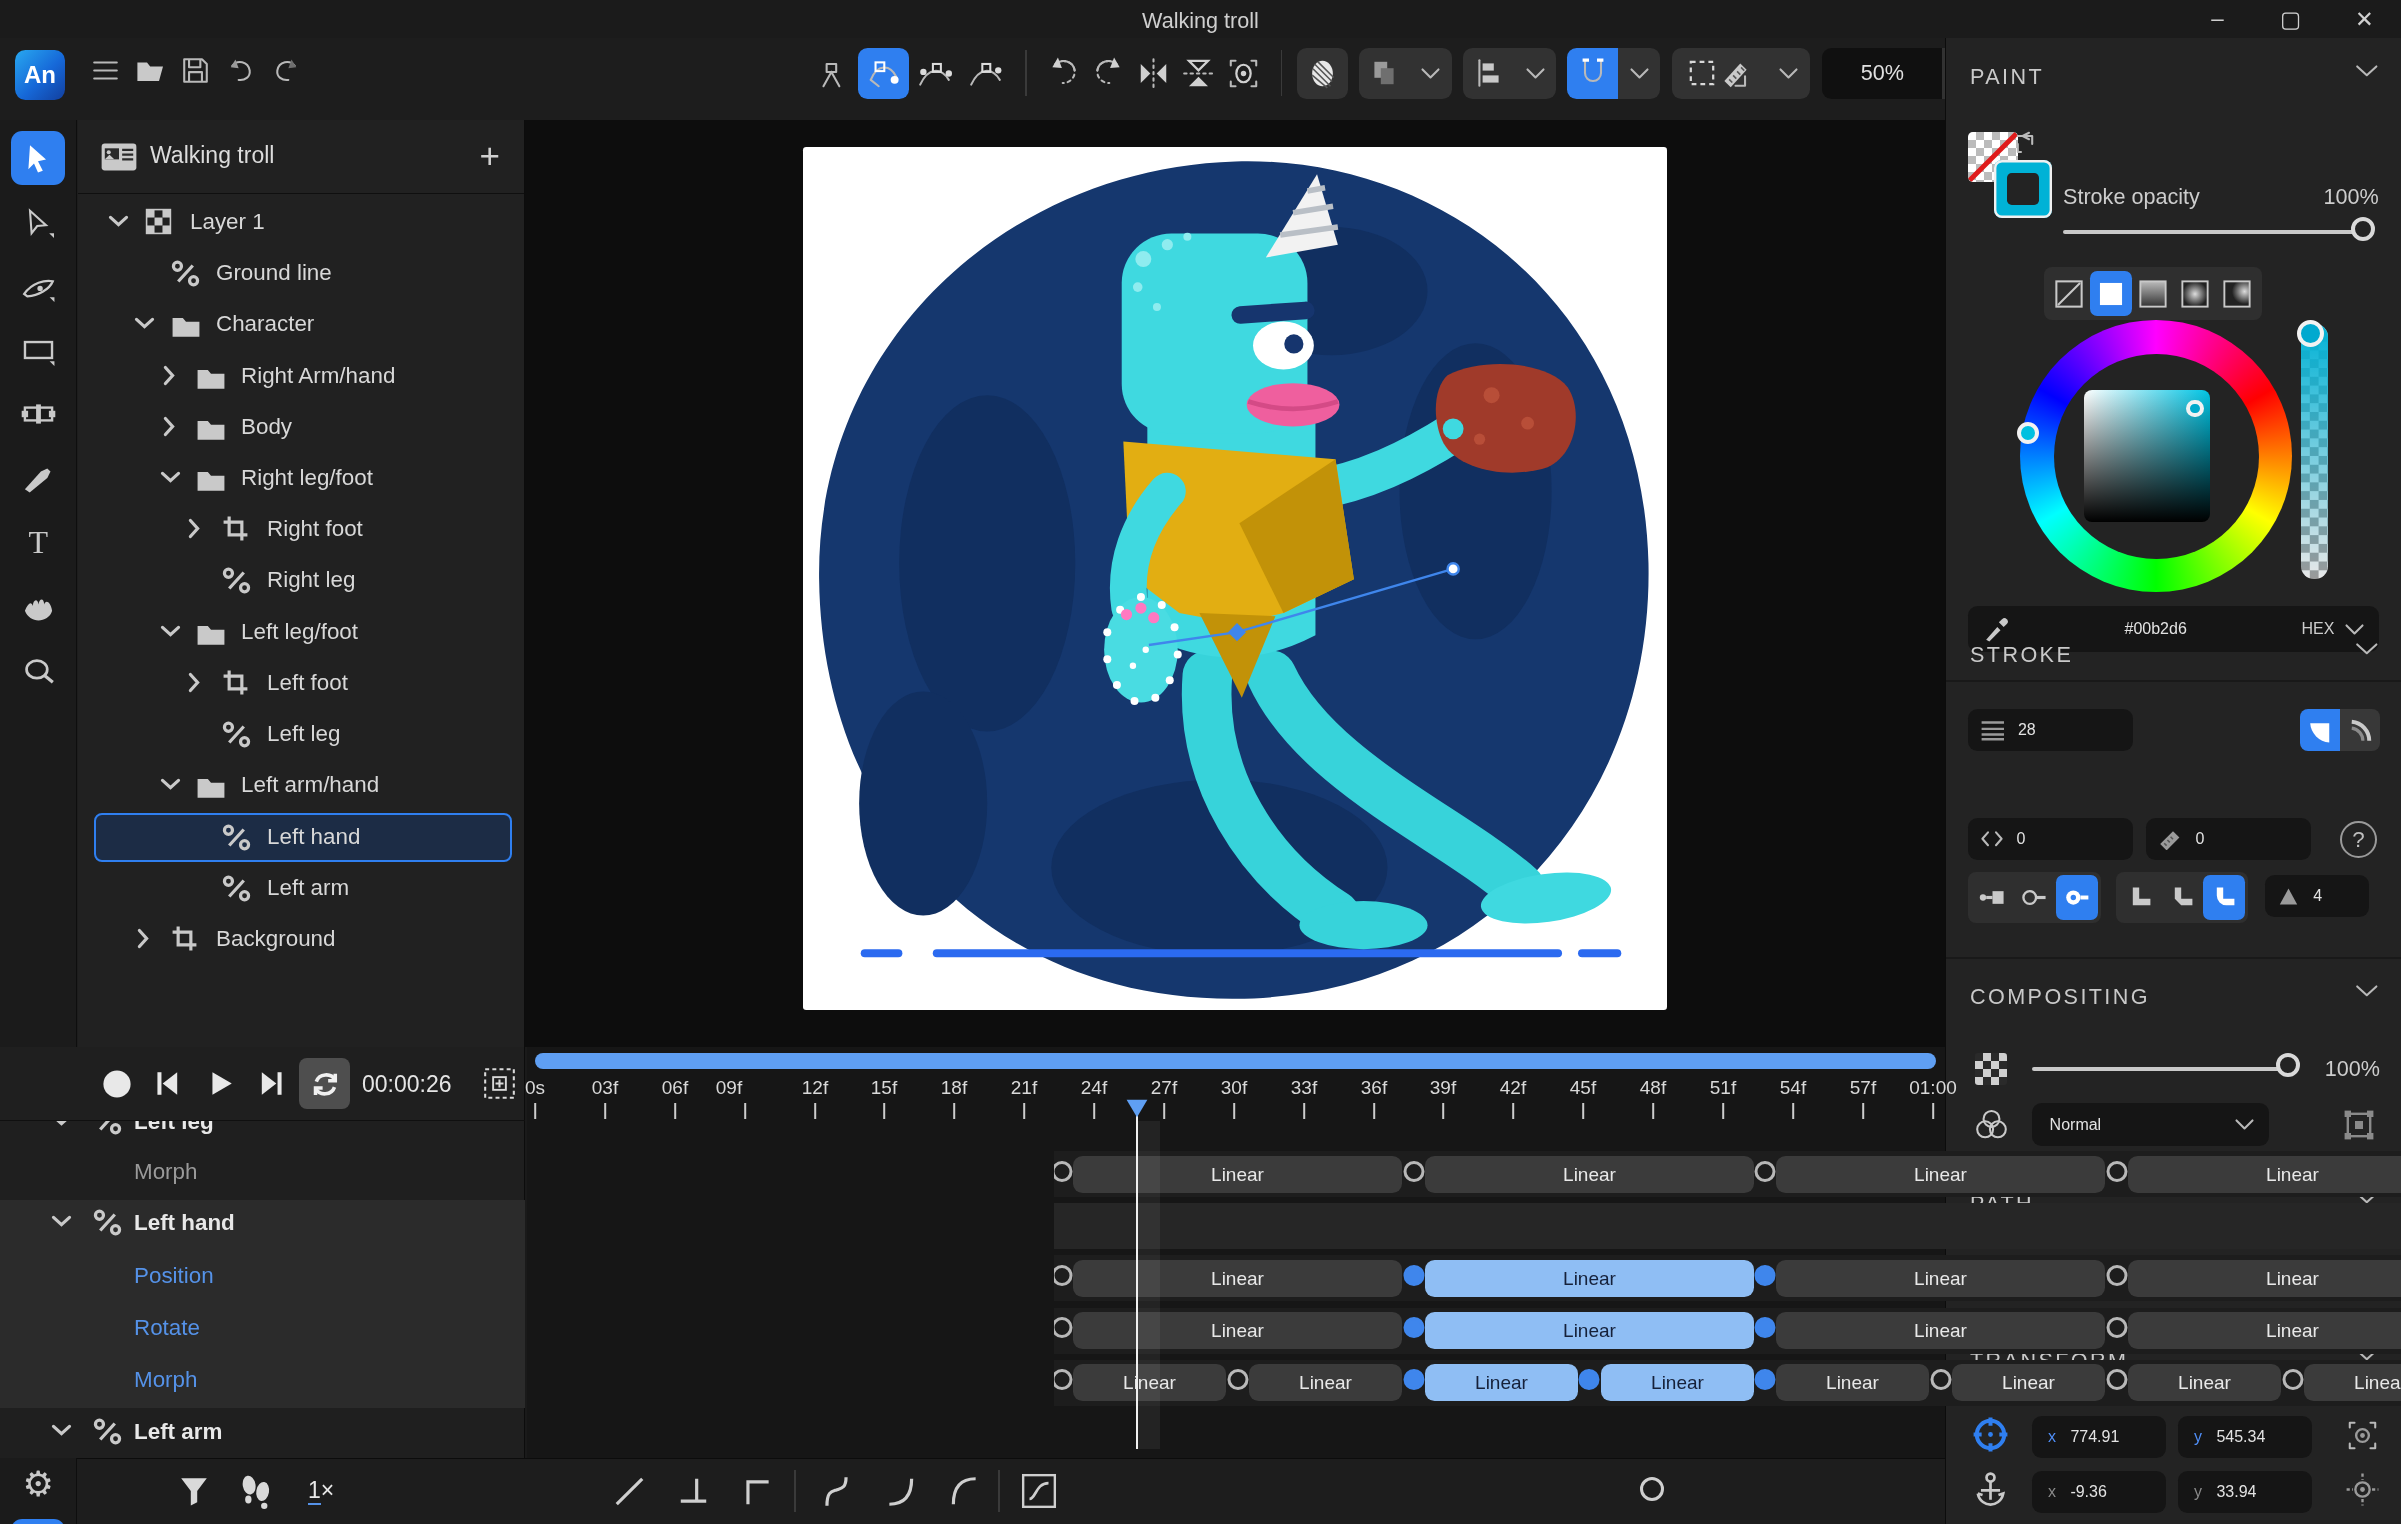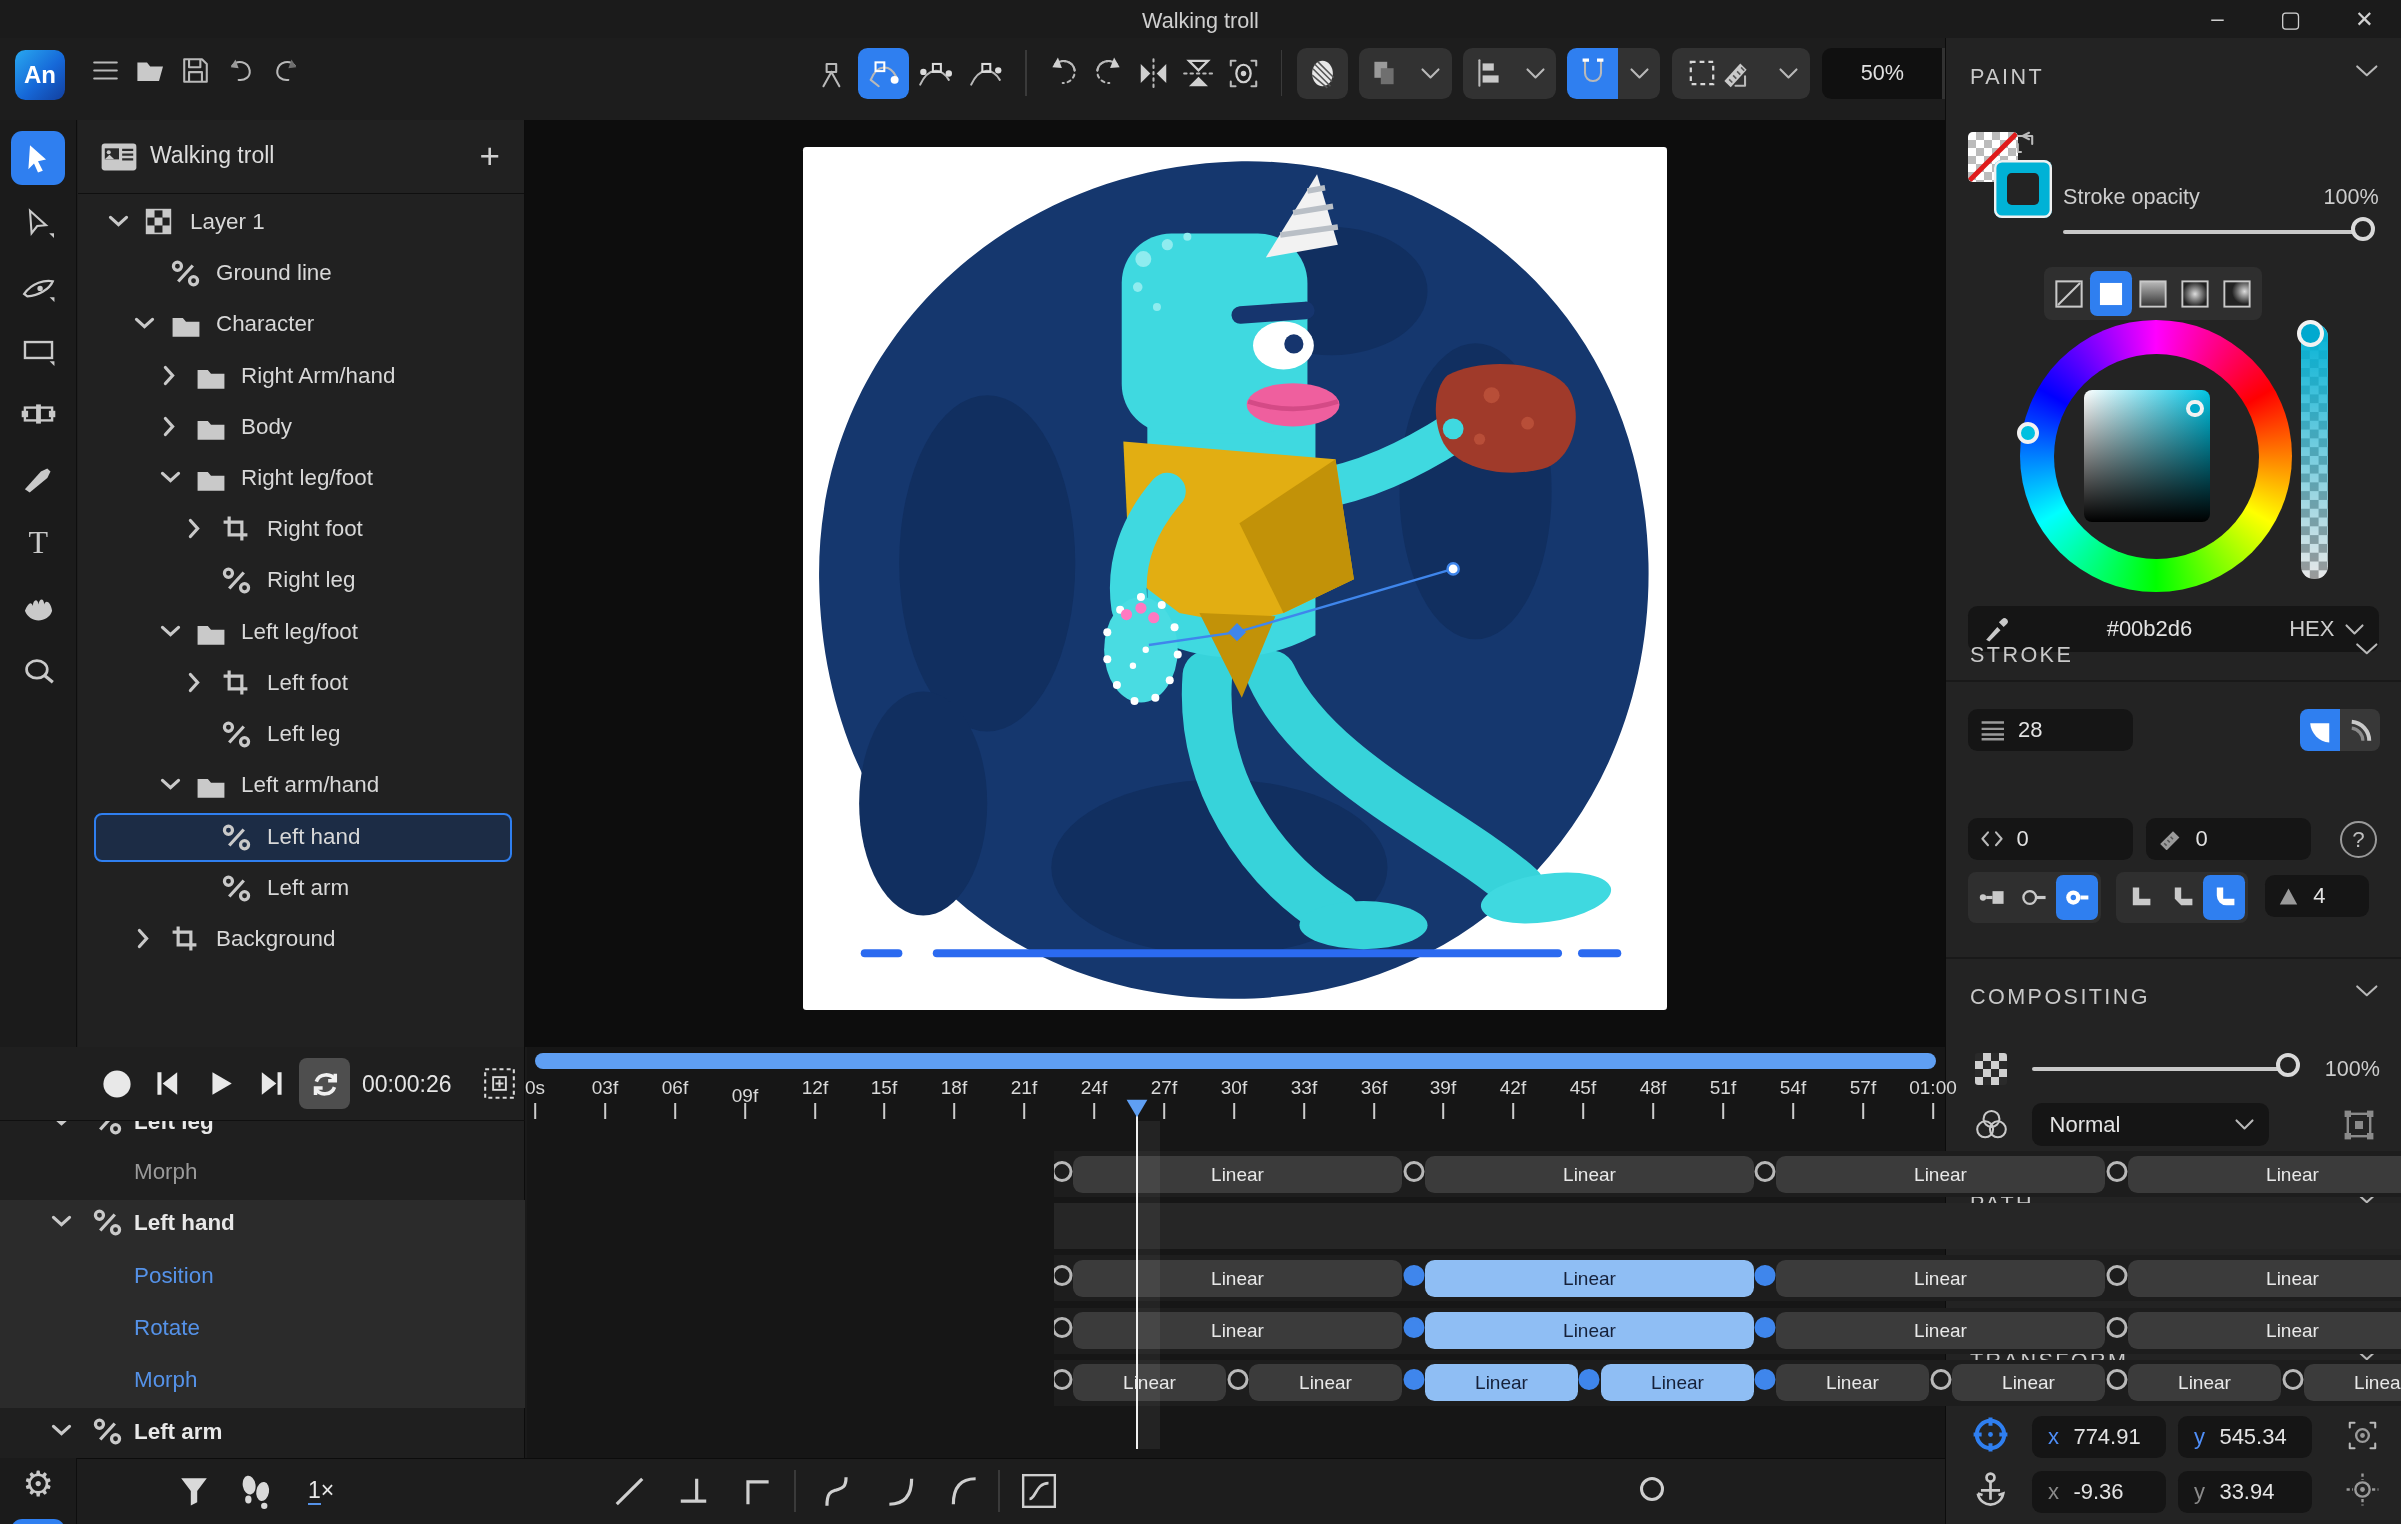--- a/index.html
+++ b/index.html
@@ -42,21 +42,21 @@
   .tree-sel { position:absolute; left:16px; right:12.8px; top:0.8px; bottom:0.8px; background:#1c2c45; border:2.4px solid #2f7ff0; border-radius:8px; }
 
   
   #stage { position:absolute; left:525px; top:120px; width:1420px; height:927px; background:#0d0d0d; }
   #artboard { position:absolute; left:278px; top:27px; width:864px; height:863px; background:#ffffff; border-radius:3.2px; overflow:hidden; }
 
   
   #right-panel { position:absolute; left:1945px; top:38px; width:456px; height:1486px; background:#232323; border-left:1.6px solid #0c0c0c; }
   .sec-h { position:absolute; left:24px; font-size:21.6px; letter-spacing:2.4px; color:#c9c9c9; }
   .sec-chev { position:absolute; right:21px; }
-  .rp-input { position:absolute; background:#151515; border-radius:9.6px; height:42px; display:flex; align-items:center; font-size:22px; color:#e3e3e3; }
+  .rp-input { position:absolute; background:#151515; border-radius:9.6px; height:42px; display:flex; align-items:center; font-size:16px; color:#e3e3e3; }
   .rp-label-prefix { color:#8a8a8a; margin-right:14.4px; }
   .prefix-blue { color:#4f8ef7; }
   .seg { background:#2f2f2f; border-radius:8px; display:flex; align-items:center; }
   .seg-btn { width:42px; height:45px; display:flex; align-items:center; justify-content:center; border-radius:7.2px; }
   .seg-btn.sel { background:#2f7ff0; }
   .rdiv { position:absolute; left:0; width:456px; height:1.6px; background:#191919; }
 
   
   #timeline { position:absolute; left:0px; top:1047px; width:1945px; height:411px; background:#1a1a1a; }
   #tl-left { position:absolute; left:0; top:0; width:525px; height:411px; background:#1f1f1f; border-right:1.6px solid #0c0c0c; }
@@ -843,21 +843,21 @@
   <div id="timeline">
     <div id="tl-right">
       <div id="tl-scrollbar"></div>
       <div id="ruler">
           <div class="ruler-lbl" style="left: 8px;">0s</div>
           <div class="ruler-tick" style="left: 8px;"></div>
           <div class="ruler-lbl" style="left: 78px;">03f</div>
           <div class="ruler-tick" style="left: 78px;"></div>
           <div class="ruler-lbl" style="left: 148px;">06f</div>
           <div class="ruler-tick" style="left: 148px;"></div>
-          <div class="ruler-lbl" style="left: 218px; margin-top: 8px;">09f</div>
+          <div class="ruler-lbl" style="left: 202px;">09f</div>
           <div class="ruler-tick" style="left: 218px;"></div>
           <div class="ruler-lbl" style="left: 288px;">12f</div>
           <div class="ruler-tick" style="left: 288px;"></div>
           <div class="ruler-lbl" style="left: 357px;">15f</div>
           <div class="ruler-tick" style="left: 357px;"></div>
           <div class="ruler-lbl" style="left: 427px;">18f</div>
           <div class="ruler-tick" style="left: 427px;"></div>
           <div class="ruler-lbl" style="left: 497px;">21f</div>
           <div class="ruler-tick" style="left: 497px;"></div>
           <div class="ruler-lbl" style="left: 567px;">24f</div>

